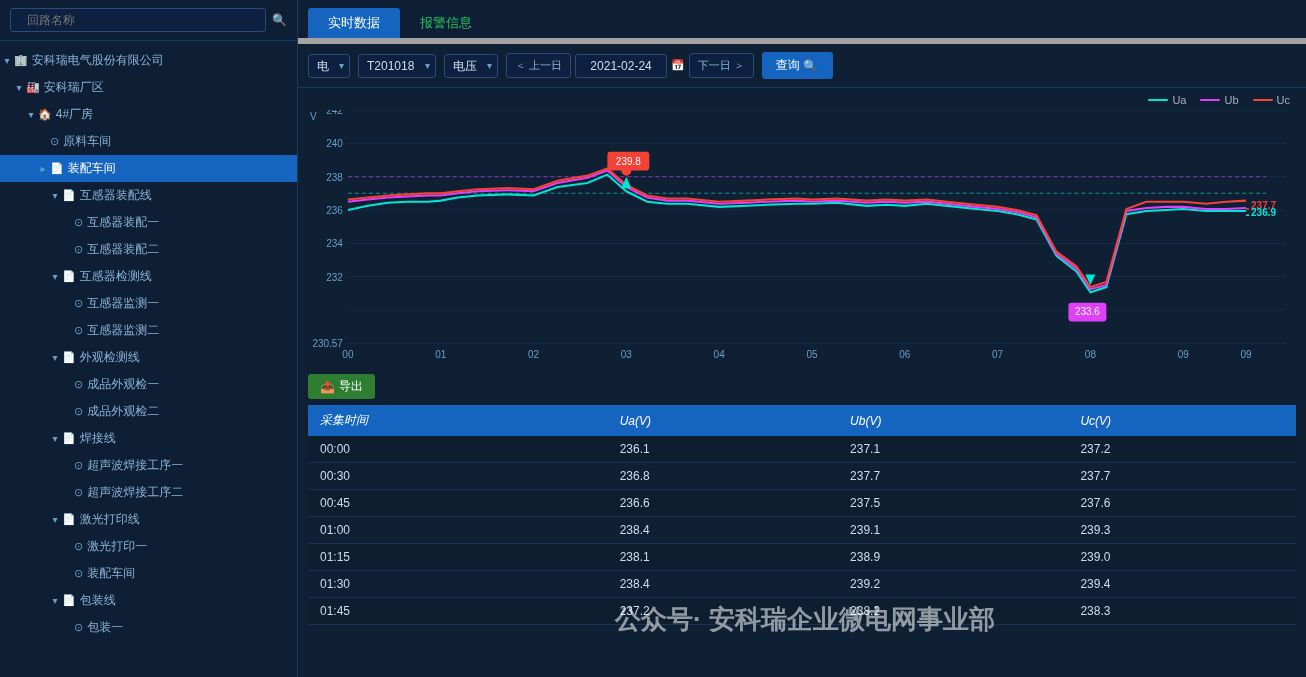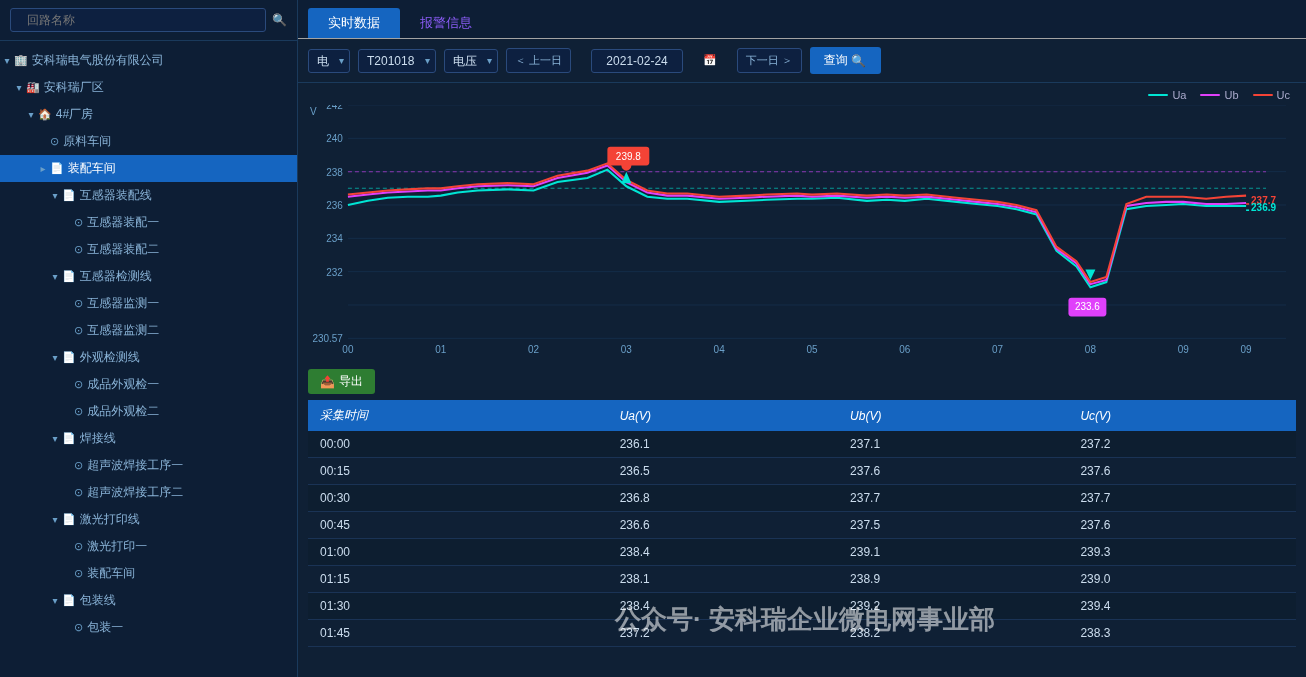--- a/index.html
+++ b/index.html
@@ -89,28 +89,28 @@
       display: flex;
       flex-direction: column;
       background: #0f2035;
       overflow: hidden;
     }
 
     
     .tabs {
       display: flex;
       background: #0d1e35;
-      border-bottom: 1px solid #a3a3a3;
+      border-bottom: 6px solid #a3a3a3;
       padding: 8px 10px 0;
     }
     .tab {
       padding: 6px 20px;
       cursor: pointer;
       border-radius: 3px 3px 0 0;
-      color: #8b5cf6;
+      color: #22c55e;
       font-size: 13px;
     }
     .tab.active {
       background: #1565c0;
       color: #fff;
     }
 
     
     .filter-bar {
       display: flex;
@@ -145,21 +145,21 @@
       color: #6a9fc8;
       pointer-events: none;
       font-size: 10px;
     }
     .select-wrap select {
       padding-right: 20px;
     }
     .date-nav {
       display: flex;
       align-items: center;
-      gap: 20px;
+      gap: 4px;
     }
     .date-nav .nav-btn {
       background: #0d2040;
       border: 1px solid #2a4a7c;
       color: #8ab4d8;
       padding: 4px 8px;
       border-radius: 3px;
       cursor: pointer;
       font-size: 11px;
     }
@@ -696,26 +696,20 @@
             </tr>
           </thead>
         <tbody id="table-body">
         <tr>
               <td>00:00</td>
               <td>236.1</td>
               <td>237.1</td>
               <td>237.2</td>
             </tr>
             <tr>
-              <td>00:15</td>
-              <td>236.5</td>
-              <td>237.6</td>
-              <td>237.6</td>
-            </tr>
-            <tr>
               <td>00:30</td>
               <td>236.8</td>
               <td>237.7</td>
               <td>237.7</td>
             </tr>
             <tr>
               <td>00:45</td>
               <td>236.6</td>
               <td>237.5</td>
               <td>237.6</td>

